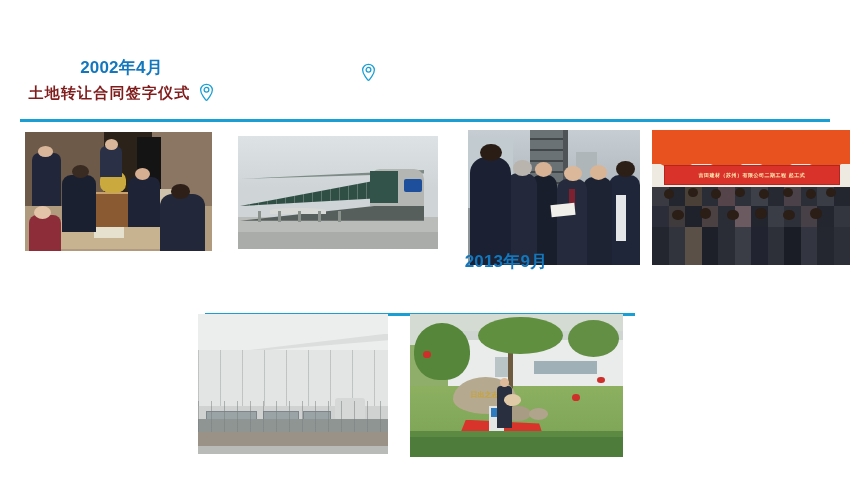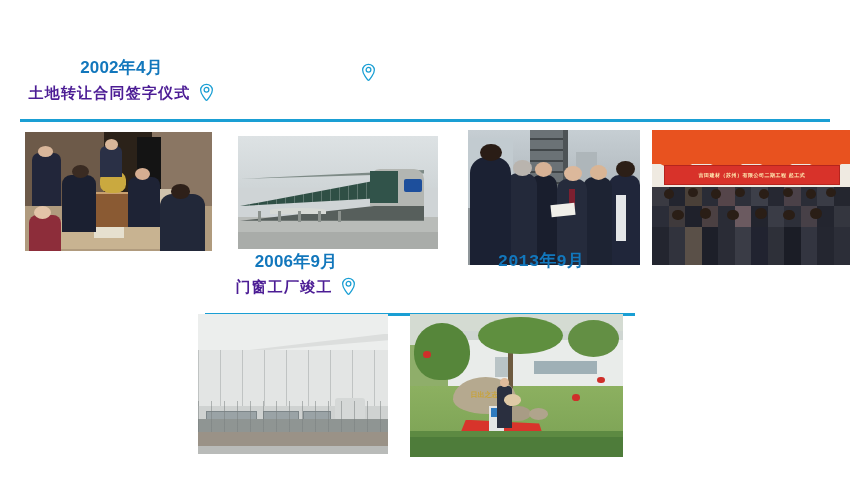--- a/index.html
+++ b/index.html
@@ -32,21 +32,21 @@
     font-weight:700;
     letter-spacing:.2px;
     line-height:20px;
     white-space:nowrap;
   }
   .ms-sub-wrap{
     display:flex;align-items:center;justify-content:center;
     gap:7px;margin-top:5px;
   }
   .ms-sub{
-    color:#4c1d95;
+    color:#7f1d1d;
     font-size:15px;
     font-weight:600;
     letter-spacing:1.2px;
     line-height:18px;
     white-space:nowrap;
   }
   .pin{width:17px;height:19px;flex:0 0 auto;display:block;}
 
   
   .photos{position:absolute;left:0;width:850px;}
@@ -381,32 +381,22 @@
         </div>
       </div>
 
     </div>
   </div>
 
   <div class="row row-2">
 
     <div class="row-head">
 
-      <div class="ms" style="left:200px;width:192px;">
-        <div class="ms-date">2006年9月</div>
-        <div class="ms-sub-wrap">
-          <div class="ms-sub">门窗工厂竣工</div>
-          <svg class="pin" viewBox="0 0 20 24">
-            <path d="M10 1.6c-4.1 0-7.4 3.2-7.4 7.2 0 5.2 6.3 12.4 6.6 12.7.2.2.4.3.8.3s.6-.1.8-.3c.3-.3 6.6-7.5 6.6-12.7 0-4-3.3-7.2-7.4-7.2z" fill="none" stroke="#1a9fd4" stroke-width="1.6"></path>
-            <circle cx="10" cy="8.6" r="3" fill="none" stroke="#1a9fd4" stroke-width="1.6"></circle>
-          </svg>
-        </div>
-      </div>
-
-      <div class="ms" style="left:431px;width:220px;font-family:Liberation Mono, monospace;">
+
+      <div class="ms" style="left:396px;width:220px;">
         <div class="ms-date">2013年9月</div>
       </div>
 
       <div class="rule"></div>
     </div>
 
     <div class="photos">
 
       <div class="photo p5">
         <div class="scene">

